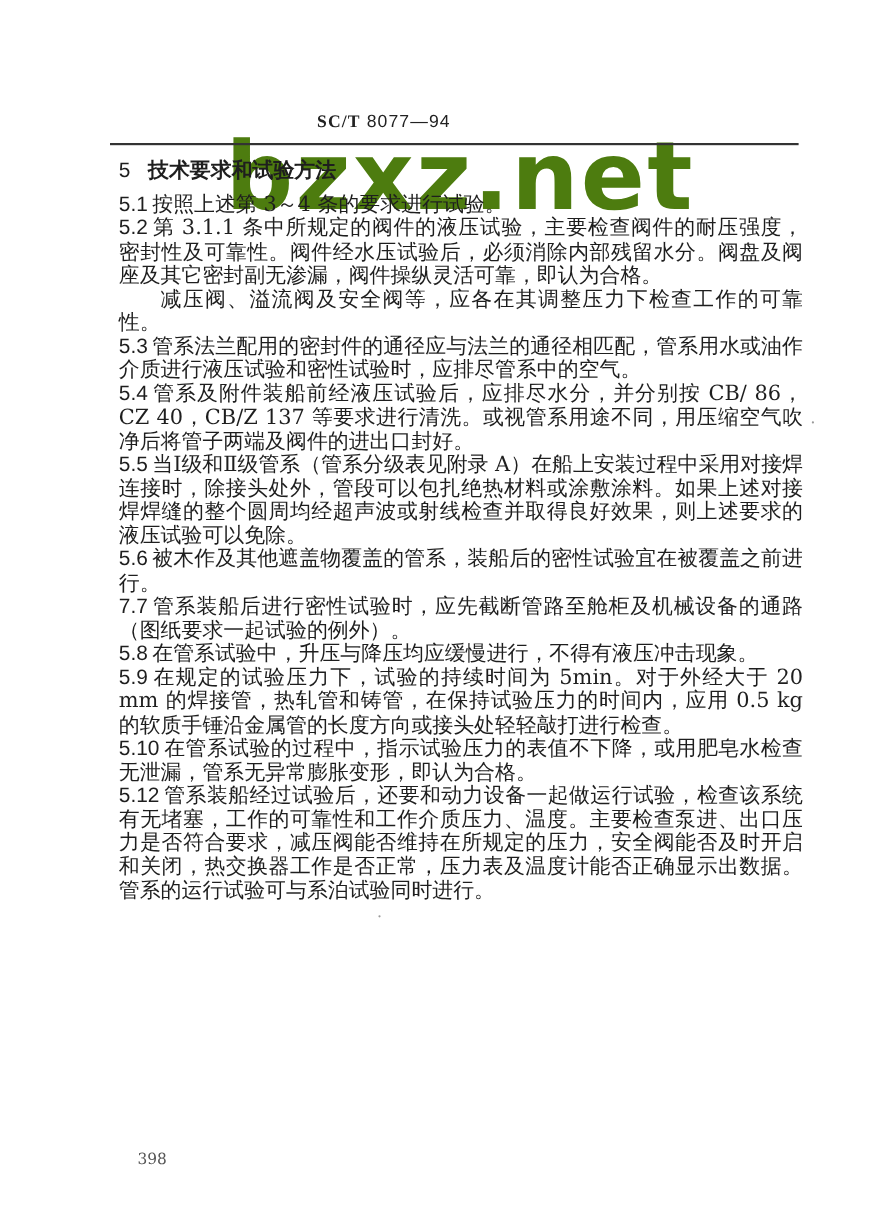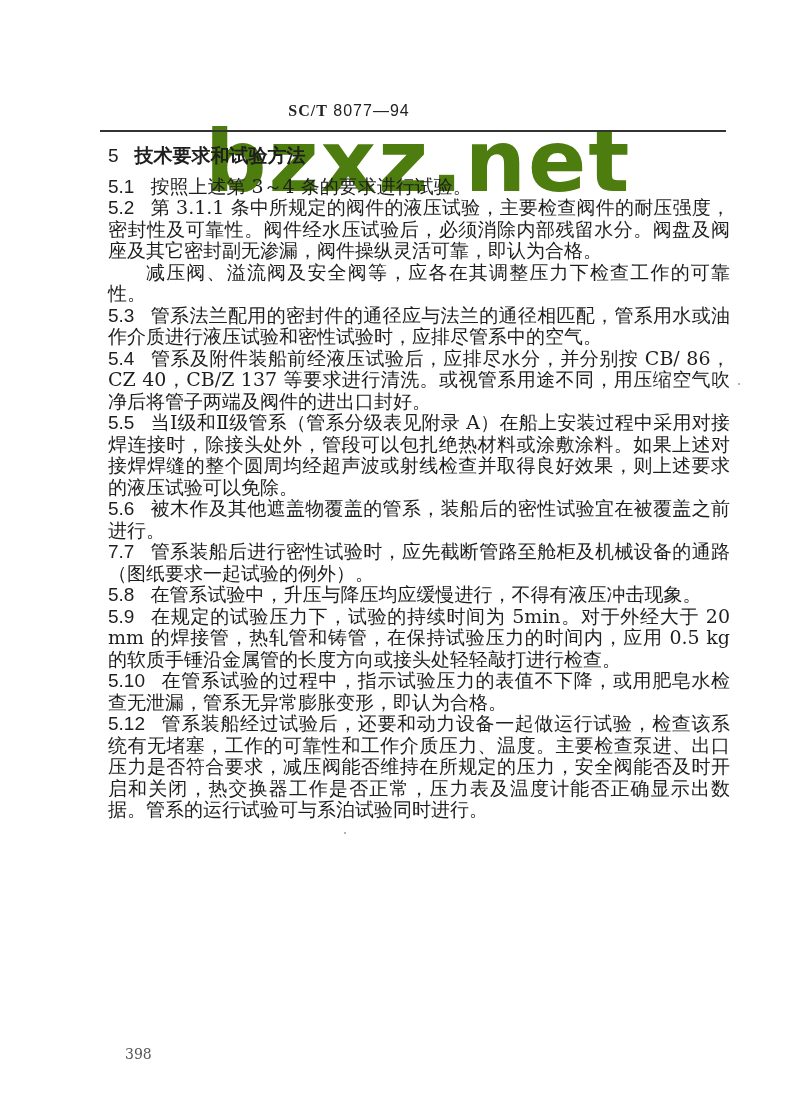--- a/index.html
+++ b/index.html
@@ -21,21 +21,21 @@
     position: absolute; left: 100px; top: 130px; width: 626px; height: 0;
     border-top: 2px solid #333; z-index: 1;
   }
   .content {
     position: absolute; left: 108px; top: 145px; width: 622px; z-index: 1;
     font-size: 19px; line-height: 21.5px; text-align: justify;
   }
   .section-title { font-weight: bold; margin: 0 0 9px 0; }
   .section-title .num { font-family: "Liberation Sans", sans-serif; font-weight: normal; margin-right: 16px; }
   .clause { margin: 0; }
-  .clause .num { font-family: "Liberation Sans", sans-serif; margin-right: 16px; }
+  .clause .num { font-family: "Liberation Sans", sans-serif; margin-right: 4px; }
   .indent { text-indent: 2em; margin: 0; font-family: Liberation Serif, serif; }
   .page-num {
     position: absolute; left: 125px; top: 1046px; font-size: 14px; color: #555; z-index: 1;
   }
   .dot { position: absolute; width: 2px; height: 2px; background: #999; border-radius: 1px; }
 </style>
 </head>
 <body>
 
 <div class="watermark">bzxz.net</div>

